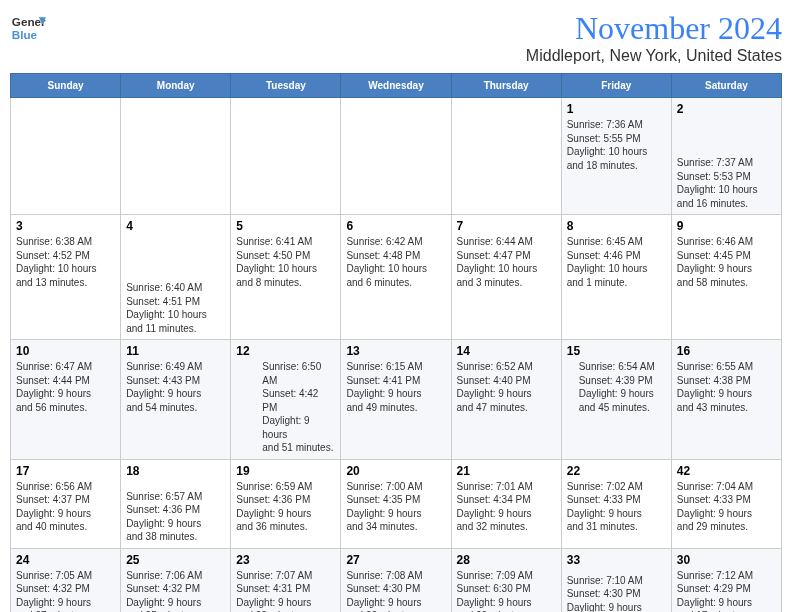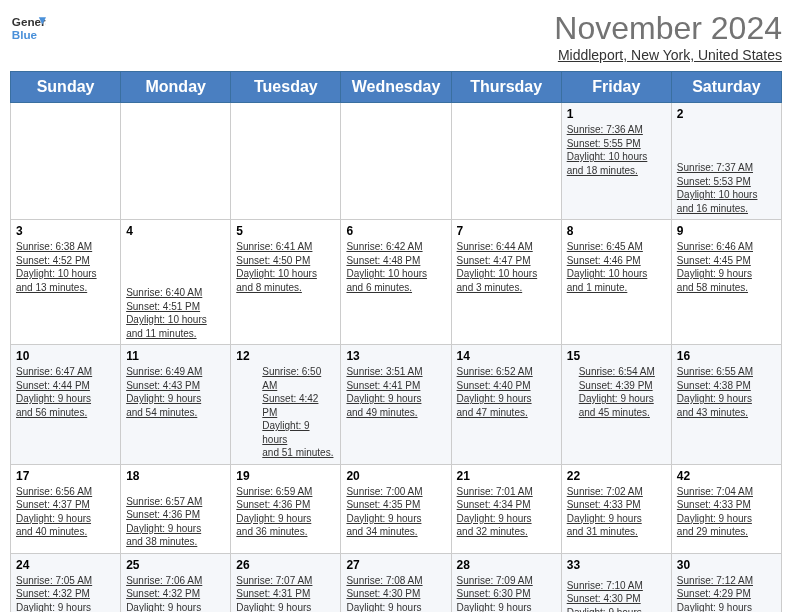--- a/index.html
+++ b/index.html
@@ -24,38 +24,38 @@
     .logo-icon {
       width: 36px;
       height: 36px;
     }
     .title-block {
       text-align: right;
     }
     .month-title {
       font-size: 32px;
       font-weight: normal;
-      color: #737373;
+      color: #3b82f6;
+      font-family: Liberation Serif, serif;
     }
     .location {
-      font-size: 14px;
+      font-size: 16px;
       color: #333;
-      text-decoration: underline;
     }
     table {
       width: 100%;
       border-collapse: collapse;
       font-size: 11px;
     }
     thead tr th {
       background-color: #4a7fc1;
       color: #fff;
       text-align: center;
       padding: 6px 4px;
-      font-size: 16px;
+      font-size: 10px;
       font-weight: bold;
       border: 1px solid #3a6fa0;
     }
     tbody tr td {
       border: 1px solid #ccc;
       vertical-align: top;
       padding: 4px 5px;
       min-height: 80px;
       height: 88px;
       width: calc(100% / 7);
@@ -70,21 +70,20 @@
     .day-number {
       font-weight: bold;
       font-size: 12px;
       display: block;
       margin-bottom: 2px;
     }
     .day-info {
       font-size: 10px;
       color: #333;
       line-height: 1.35;
-      text-decoration: underline;
     }
     .empty-cell {
       background: #fff !important;
     }
   </style>
 </head>
 <body>
 
 <div class="header">
   <div class="logo">
@@ -202,21 +201,21 @@
         </td>
         <td>
           <span class="day-number">12</span>
           <div class="day-info" style="white-space: pre-line; margin-left: 26px;">Sunrise: 6:50 AM
 Sunset: 4:42 PM
 Daylight: 9 hours
 and 51 minutes.</div>
         </td>
         <td>
           <span class="day-number">13</span>
-          <div class="day-info" style="white-space: pre-line;">Sunrise: 3:51 AM
+          <div class="day-info" style="white-space: pre-line;">Sunrise: 6:15 AM
 Sunset: 4:41 PM
 Daylight: 9 hours
 and 49 minutes.</div>
         </td>
         <td>
           <span class="day-number">14</span>
           <div class="day-info" style="white-space: pre-line;">Sunrise: 6:52 AM
 Sunset: 4:40 PM
 Daylight: 9 hours
 and 47 minutes.</div>
@@ -296,21 +295,21 @@
 and 27 minutes.</div>
         </td>
         <td>
           <span class="day-number">25</span>
           <div class="day-info" style="white-space: pre-line;">Sunrise: 7:06 AM
 Sunset: 4:32 PM
 Daylight: 9 hours
 and 25 minutes.</div>
         </td>
         <td>
-          <span class="day-number">26</span>
+          <span class="day-number">23</span>
           <div class="day-info" style="white-space: pre-line;">Sunrise: 7:07 AM
 Sunset: 4:31 PM
 Daylight: 9 hours
 and 23 minutes.</div>
         </td>
         <td>
           <span class="day-number">27</span>
           <div class="day-info" style="white-space: pre-line;">Sunrise: 7:08 AM
 Sunset: 4:30 PM
 Daylight: 9 hours

